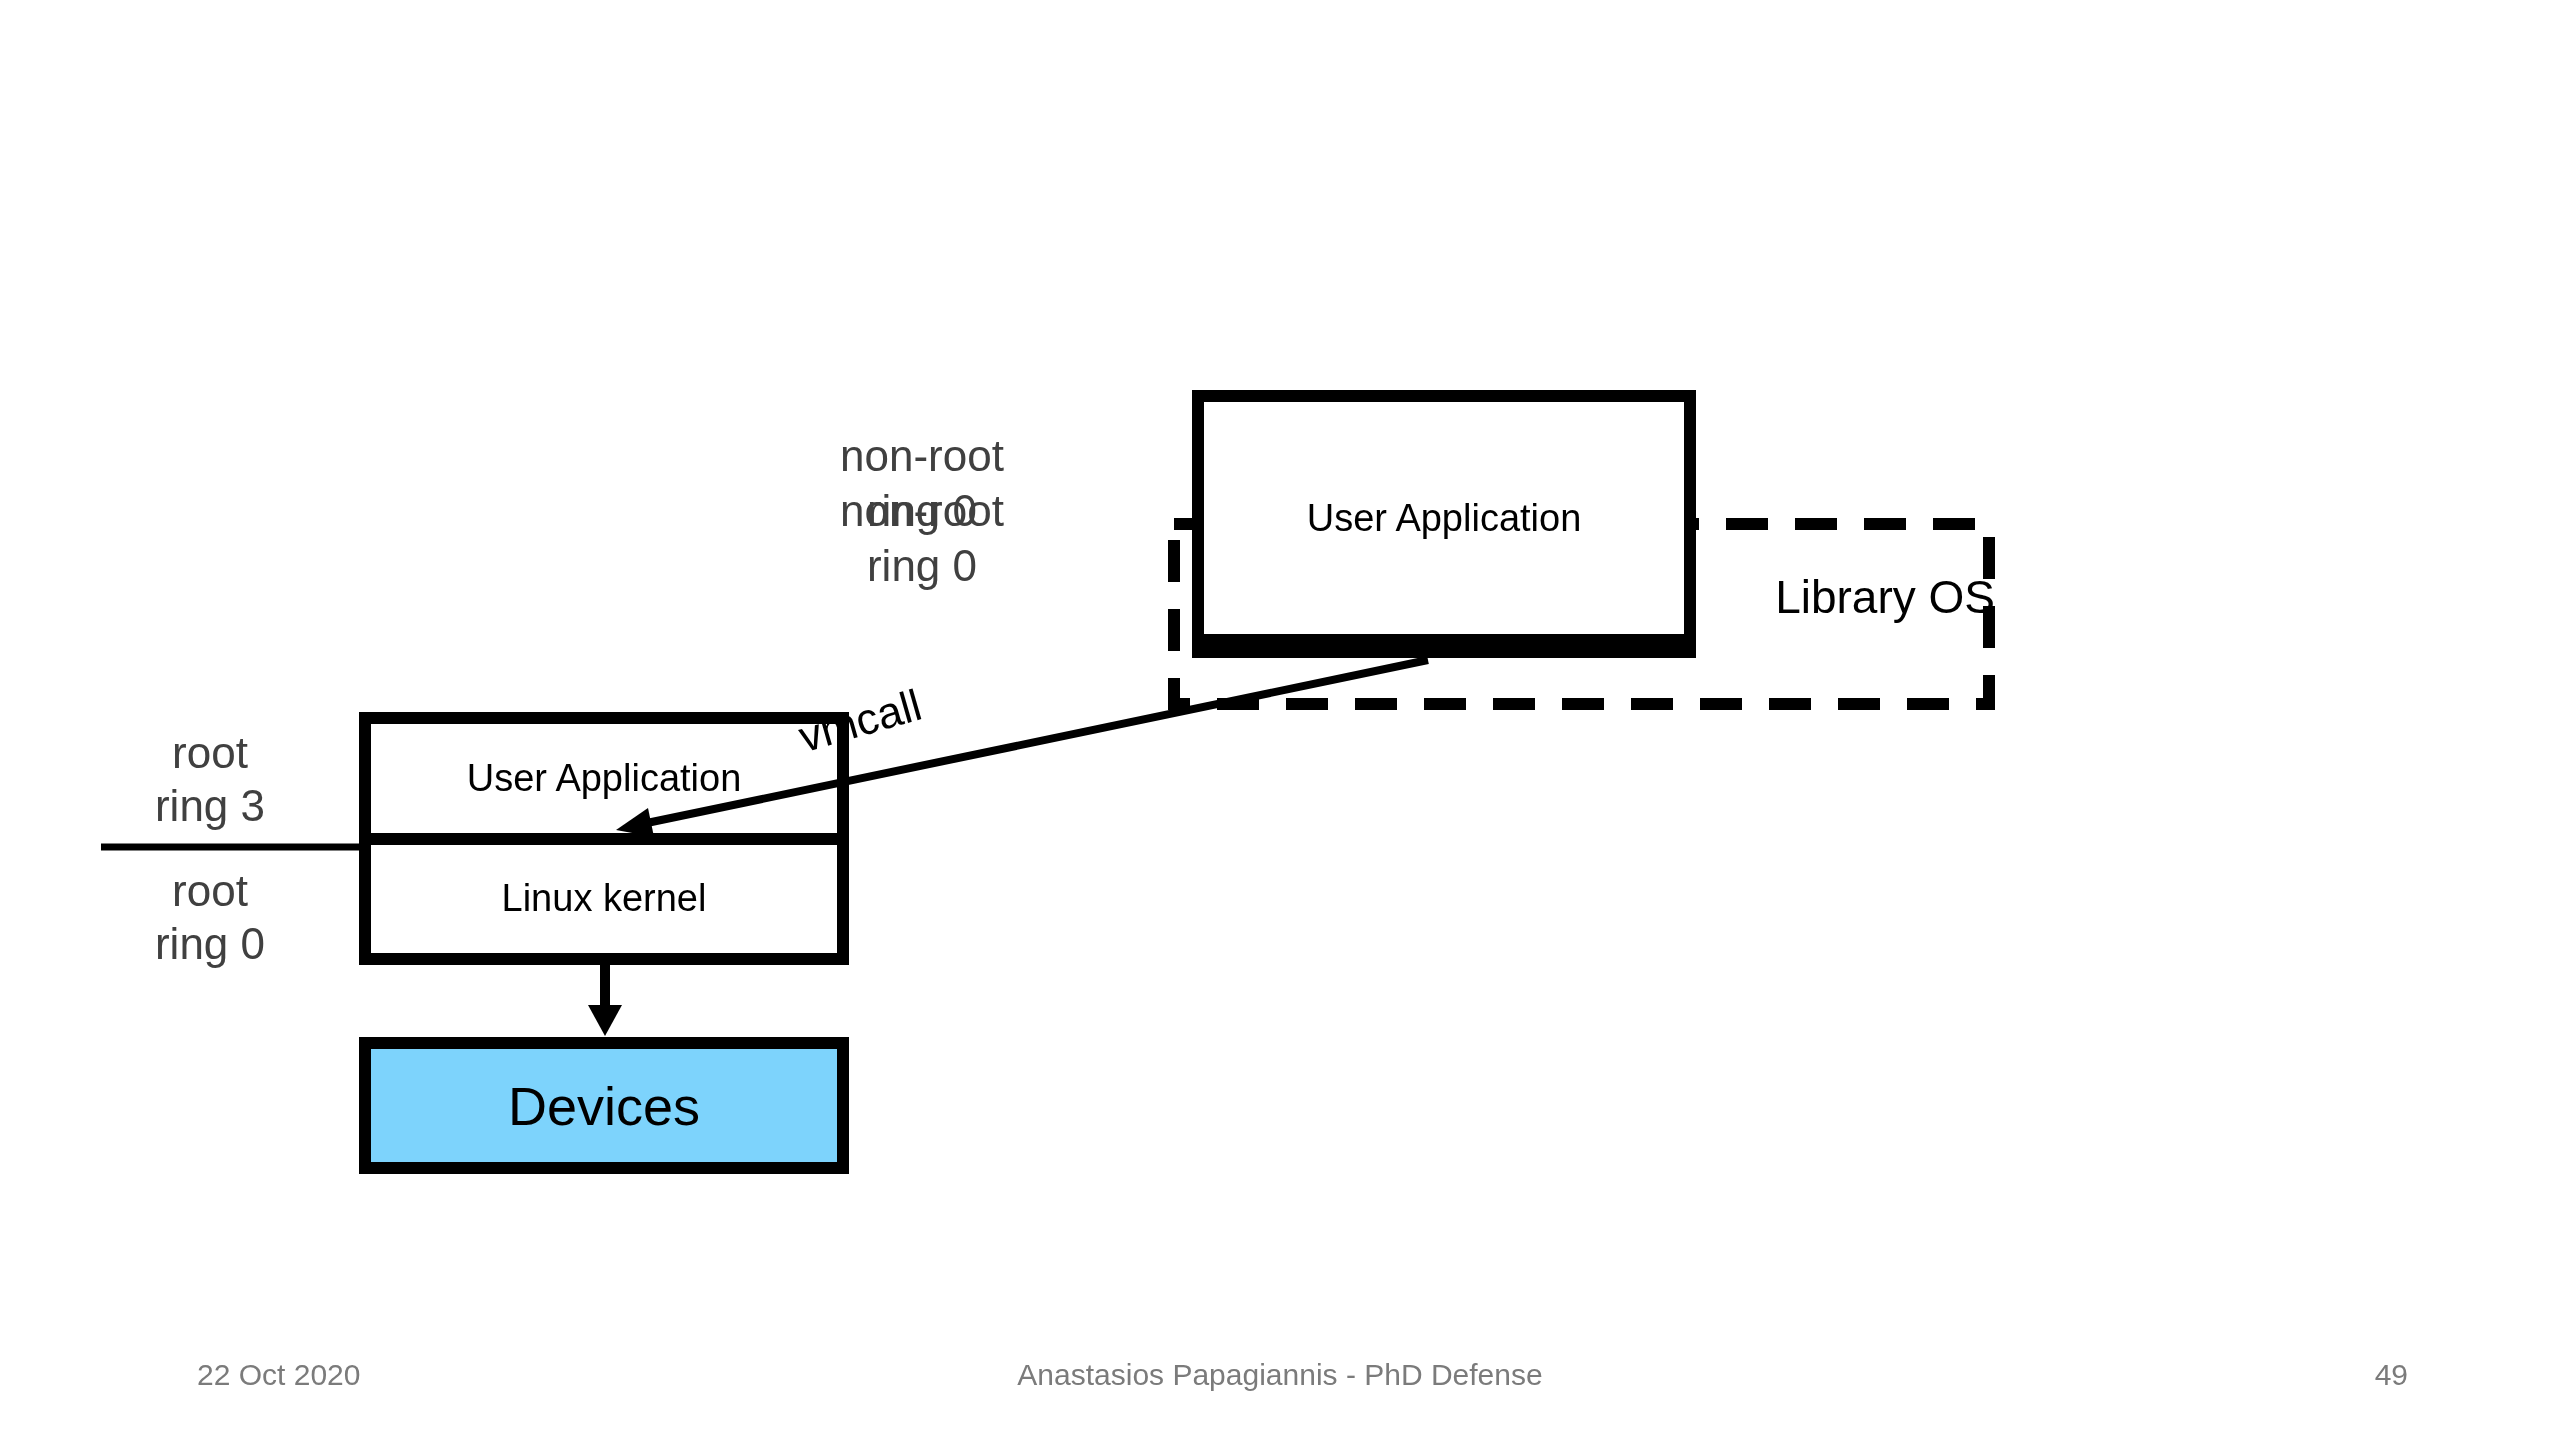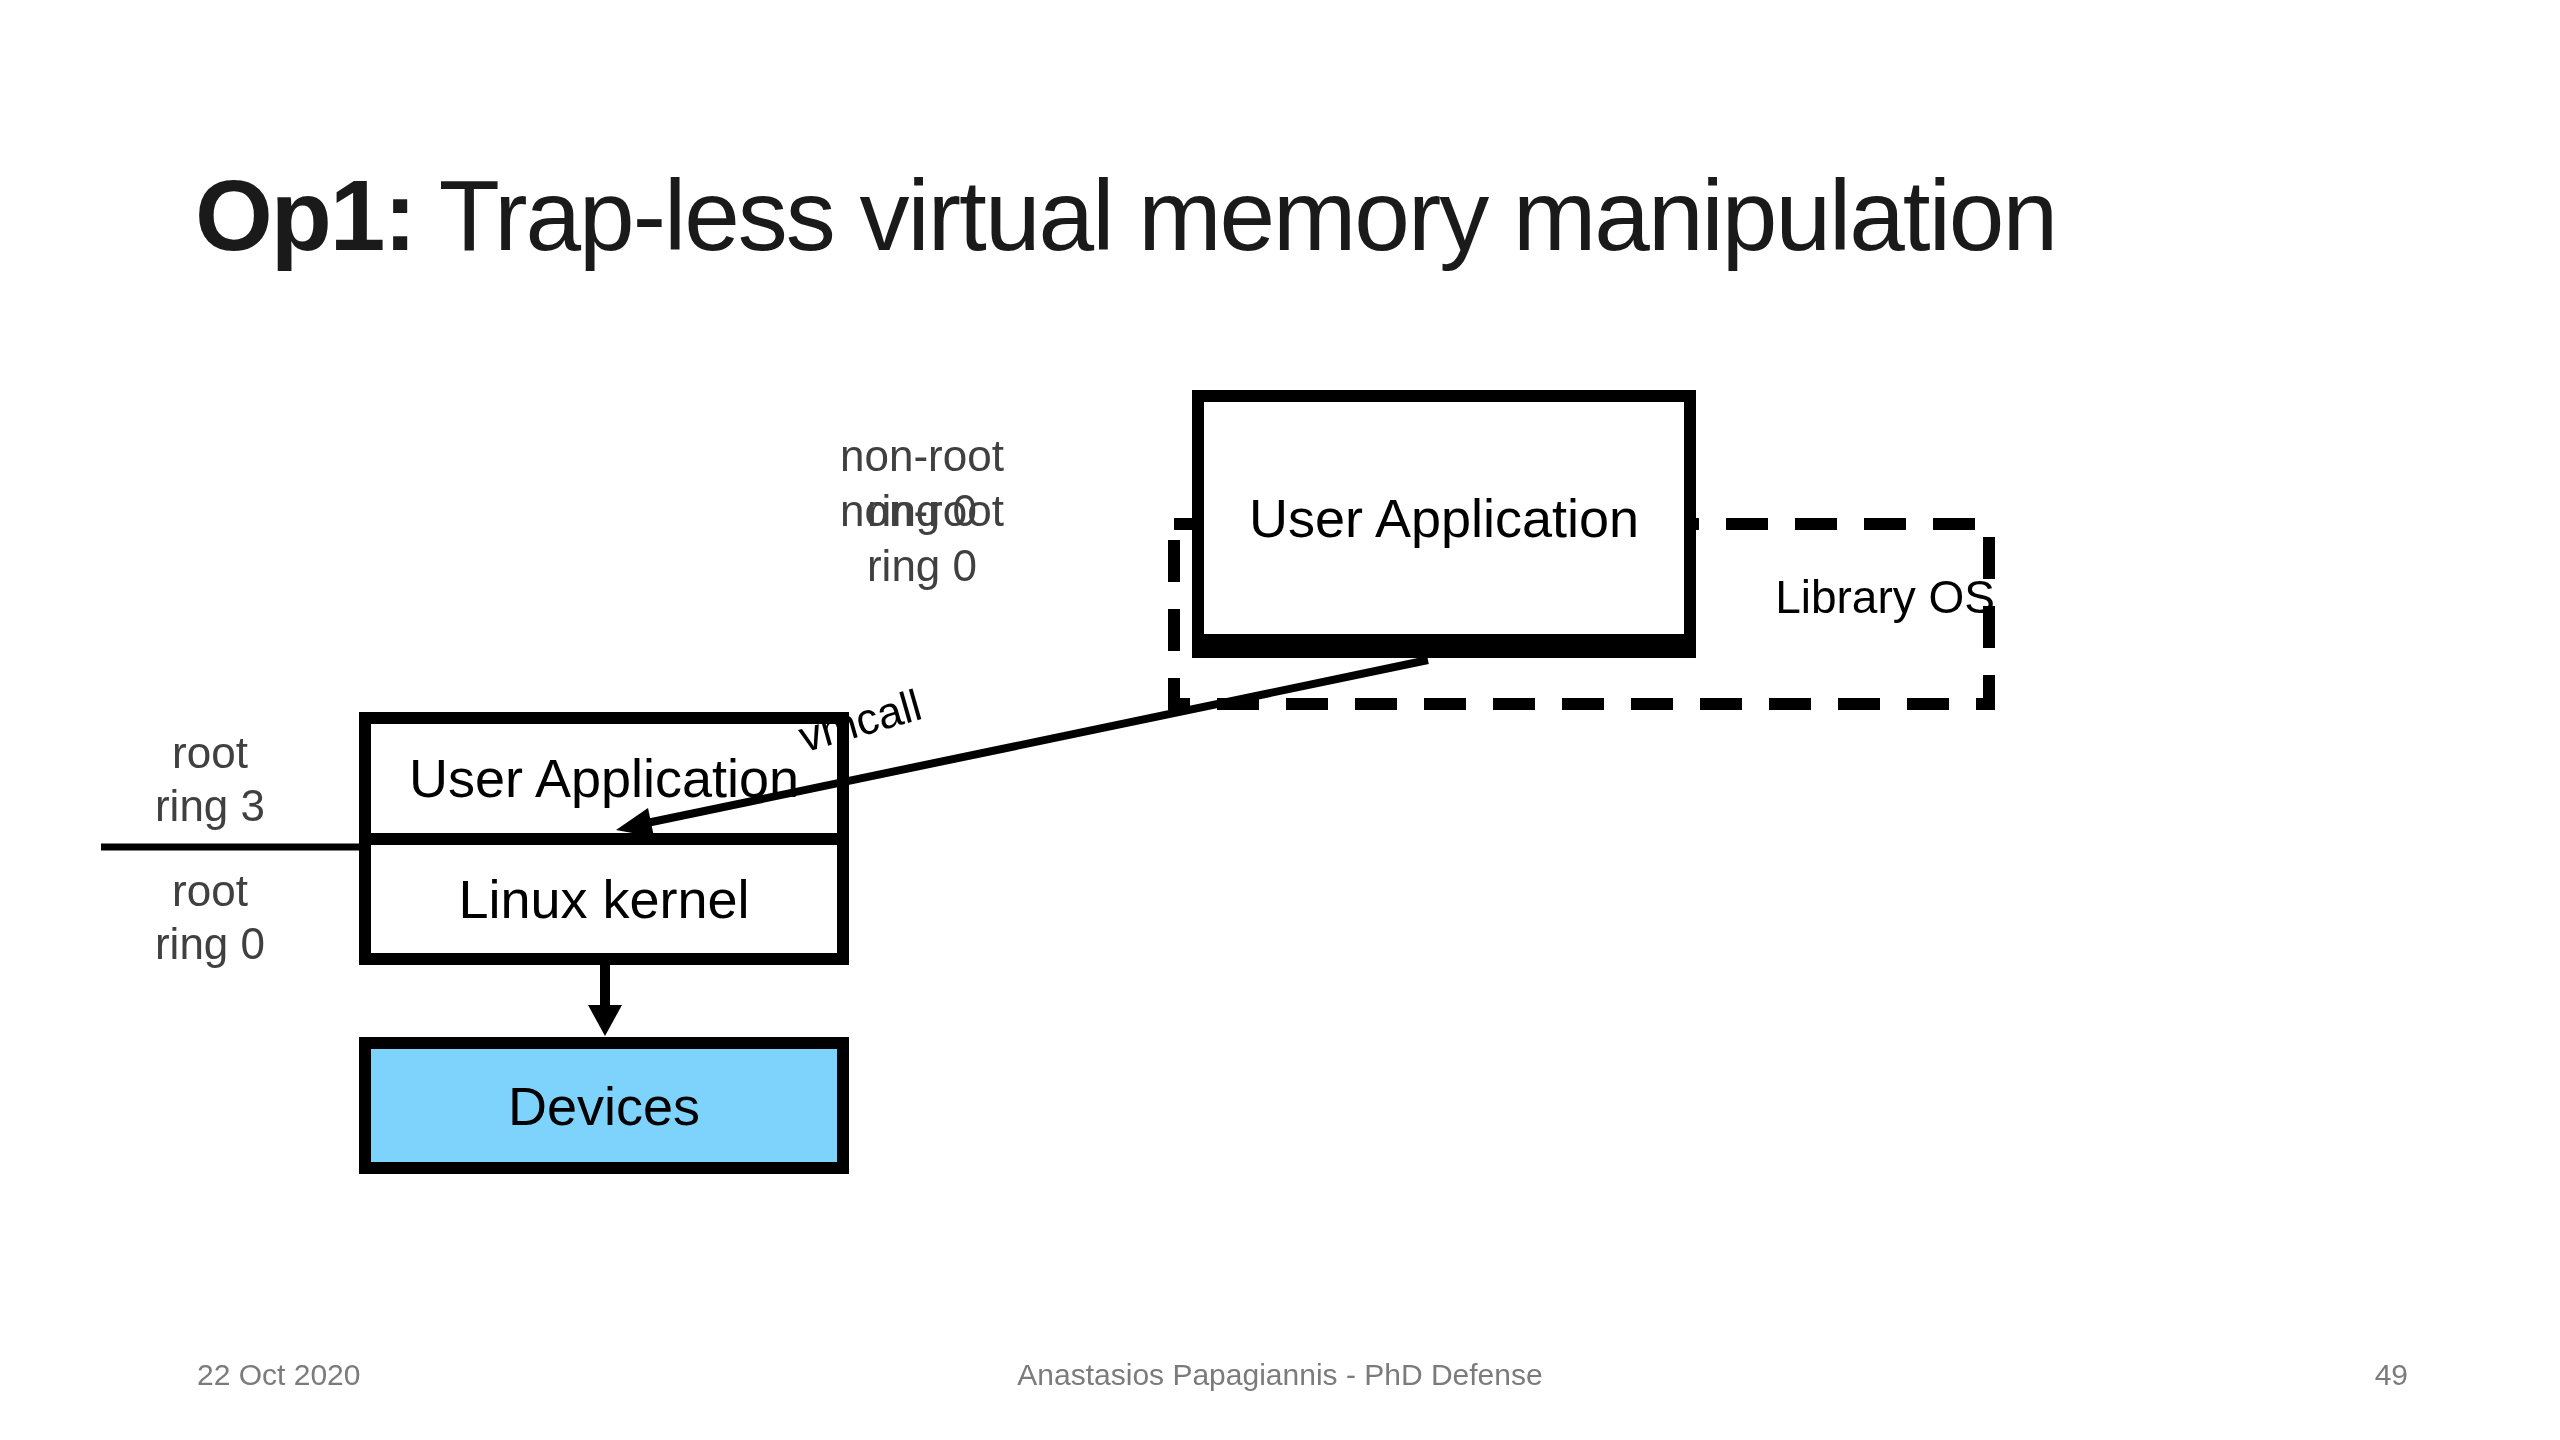--- a/index.html
+++ b/index.html
@@ -22,21 +22,21 @@
   .title .rest{font-weight:400;}
 
   
   .stack{
     position:absolute;box-sizing:border-box;
     border:12px solid #000;background:#fff;
     display:flex;flex-direction:column;
   }
   .cell{
     flex:1;display:flex;align-items:center;justify-content:center;
-    font-size:54px;color:#000;white-space:nowrap;
+    font-size:38px;color:#000;white-space:nowrap;
   }
   .cell.divided{border-bottom:12px solid #000;}
 
   .stack.vm{left:1192px;top:390px;width:504px;height:268px;z-index:3;}
   .stack.host{left:359px;top:712px;width:490px;height:253px;z-index:3;}
   .box.devices{
     position:absolute;left:359px;top:1037px;width:490px;height:137px;
     box-sizing:border-box;border:12px solid #000;background:#7dd3fc;z-index:3;
     display:flex;align-items:center;justify-content:center;font-size:54px;
   }
@@ -73,23 +73,20 @@
 </style>
 </head>
 <body>
 
 <div class="slide">
 
   <svg class="layer svg-under" viewBox="0 0 2560 1440">
     <rect x="1174" y="524" width="815" height="180" fill="none" stroke="#000" stroke-width="12" stroke-dasharray="42 27"></rect>
   </svg>
 
-  <div class="title">
-    <span class="bold">Op1:</span><span class="rest"> Trap-less virtual memory manipulation</span>
-  </div>
 
   <div class="stack vm">
     <div class="cell divided">User Application</div>
   </div>
 
   <div class="libos">Library OS</div>
 
   <div class="stack host">
     <div class="cell divided">User Application</div>
     <div class="cell">Linux kernel</div>

